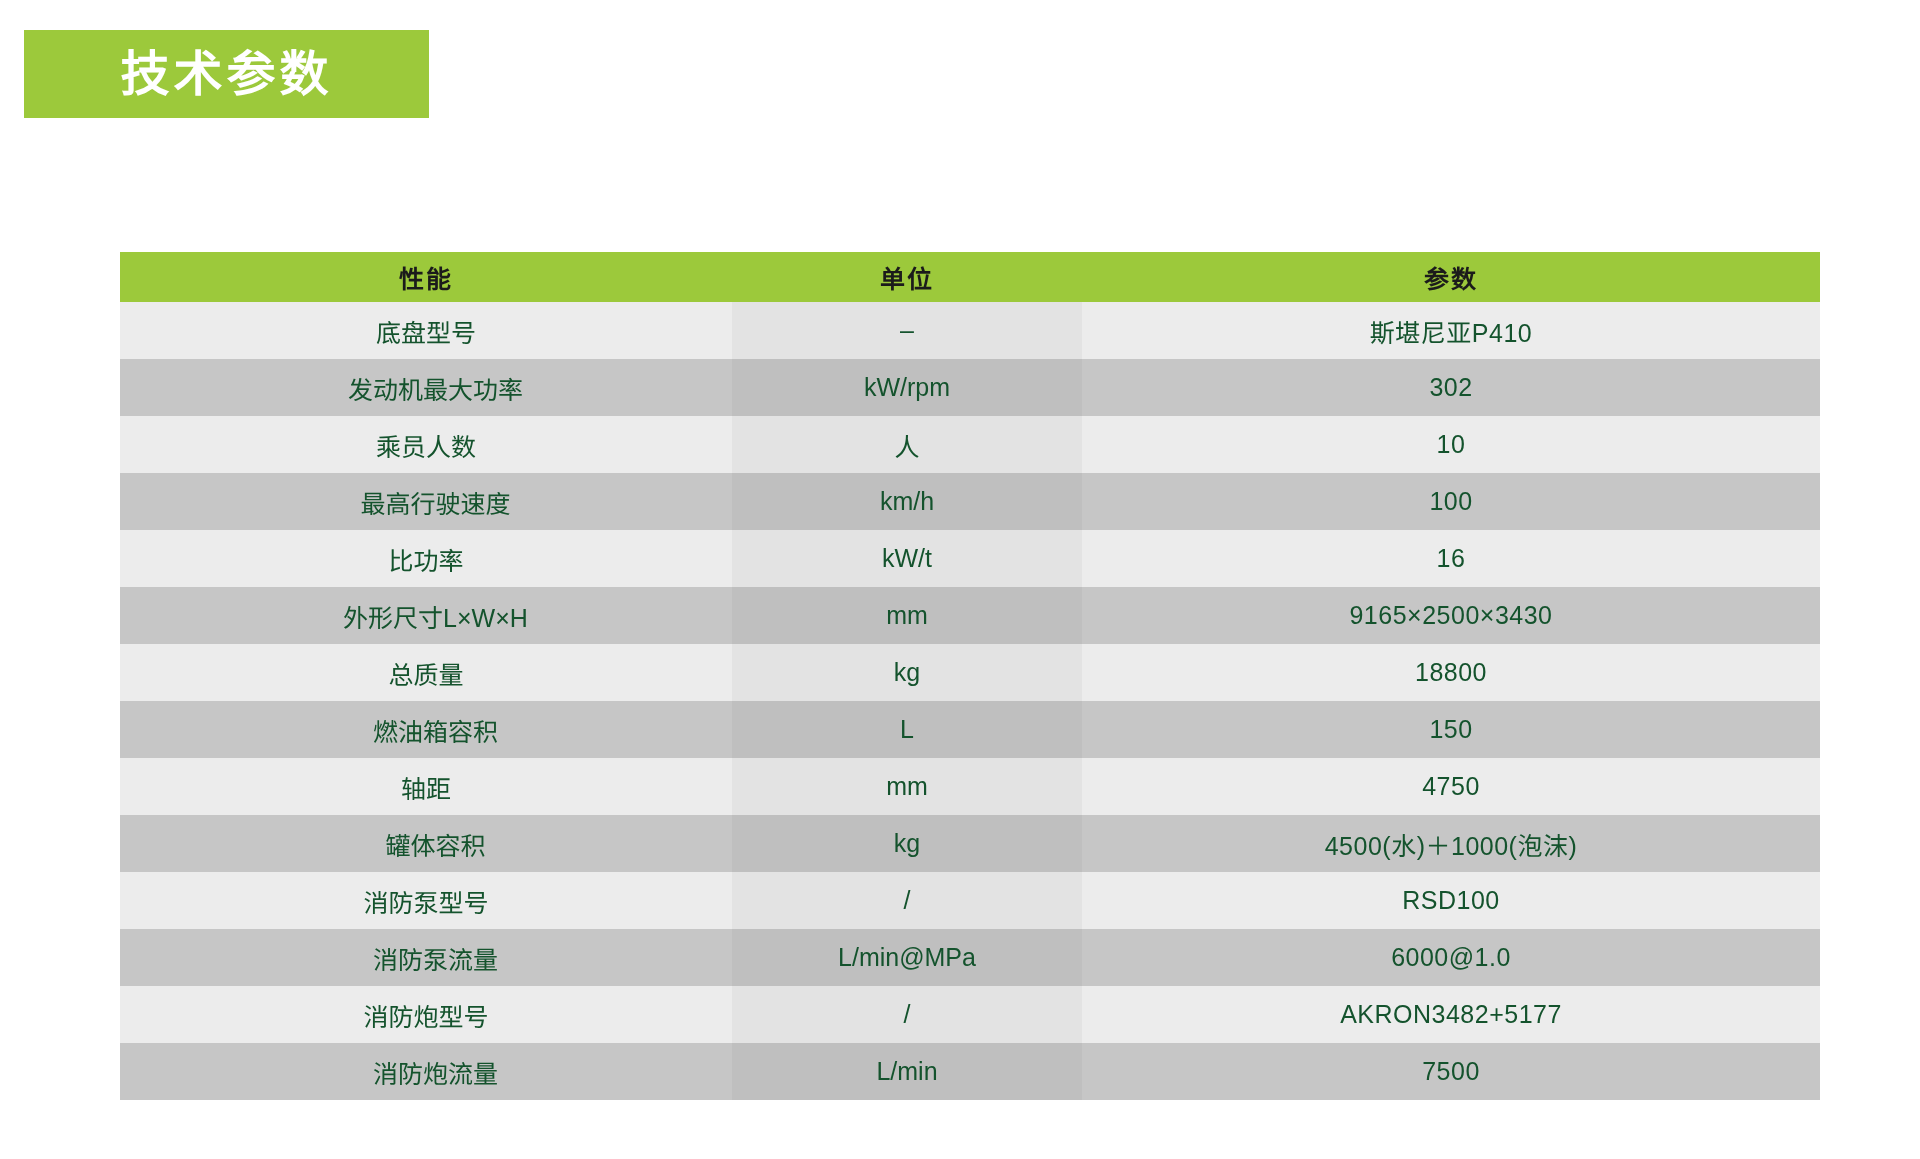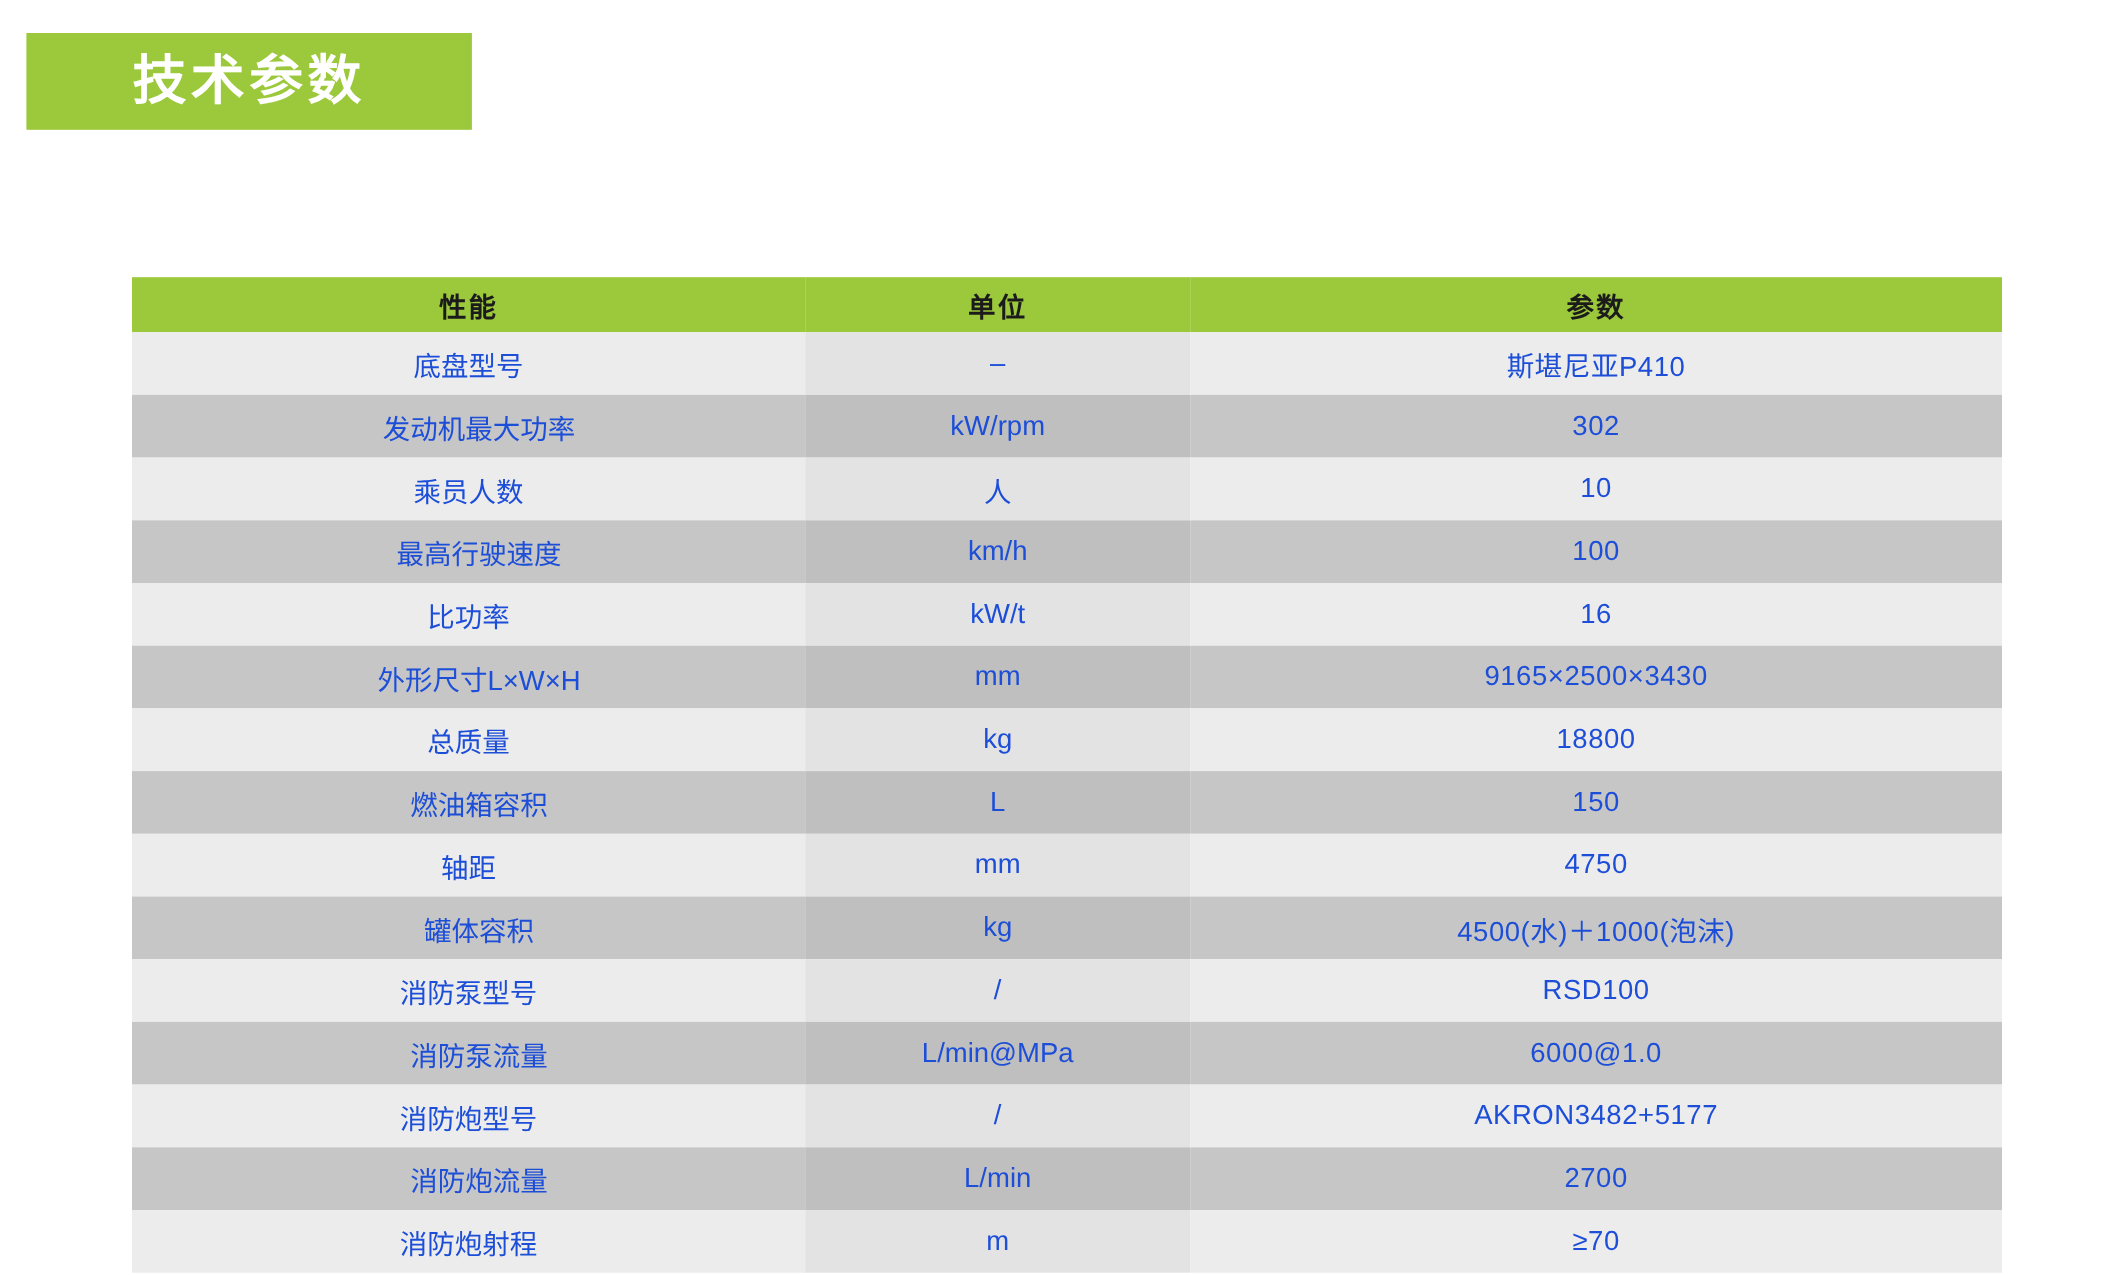--- a/index.html
+++ b/index.html
@@ -62,21 +62,21 @@
     font-size: 25px;
     font-weight: bold;
     height: 48px;
     letter-spacing: 2px;
     border: none;
   }
   .spec-table td {
     height: 55px;
     font-size: 25px;
     text-align: center;
-    color: #1d4ed8;
+    color: #14532d;
     border: none;
     font-weight: normal;
   }
   
   tr.row-a td.col-perf { background: #ececec; }
   tr.row-a td.col-unit { background: #e3e3e3; }
   tr.row-a td.col-val  { background: #ececec; }
   tr.row-b td.col-perf { background: #c6c6c6; padding-left: 20px; }
   tr.row-b td.col-unit { background: #bfbfbf; }
   tr.row-b td.col-val  { background: #c6c6c6; }
@@ -167,23 +167,18 @@
         <td class="col-val">6000@1.0</td>
       </tr>
       <tr class="row-a">
         <td class="col-perf">消防炮型号</td>
         <td class="col-unit">/</td>
         <td class="col-val">AKRON3482+5177</td>
       </tr>
       <tr class="row-b">
         <td class="col-perf">消防炮流量</td>
         <td class="col-unit">L/min</td>
-        <td class="col-val">2700</td>
-      </tr>
-      <tr class="row-a">
-        <td class="col-perf">消防炮射程</td>
-        <td class="col-unit">m</td>
-        <td class="col-val">≥70</td>
+        <td class="col-val">7500</td>
       </tr>
     </tbody>
   </table>
 
 </div>
 
 </body></html>

